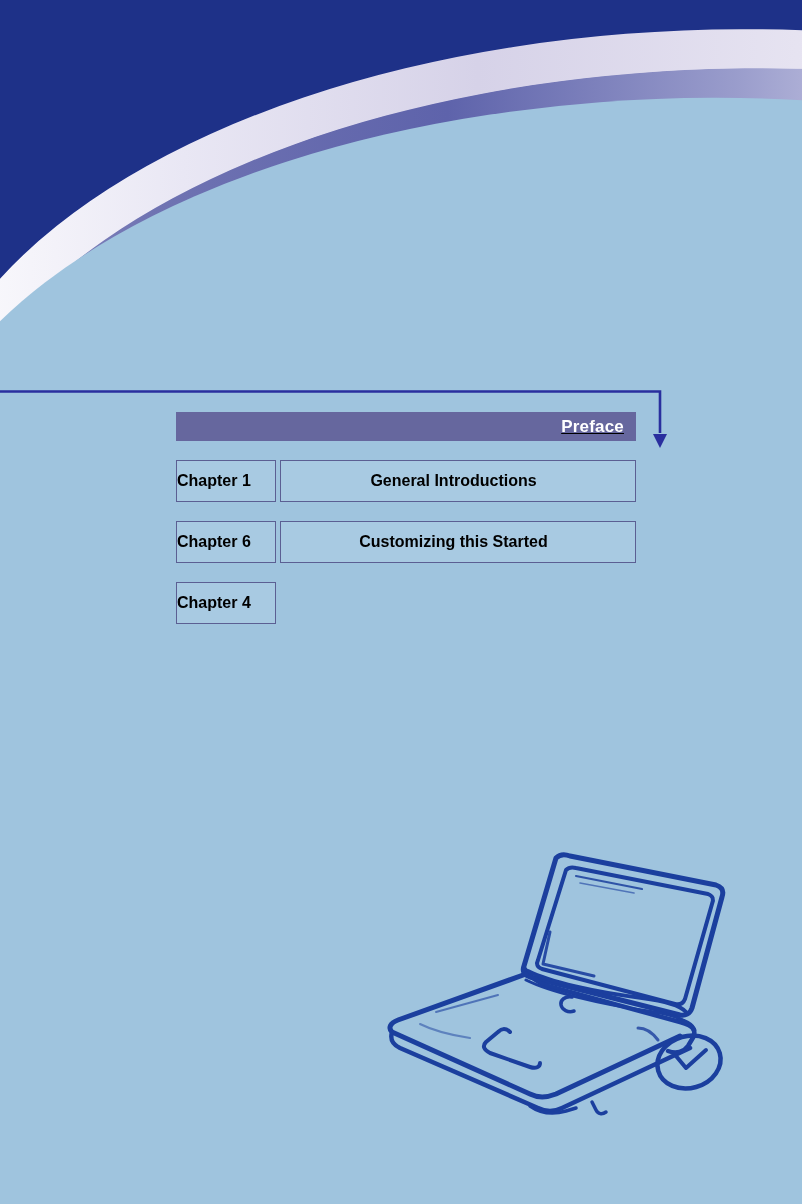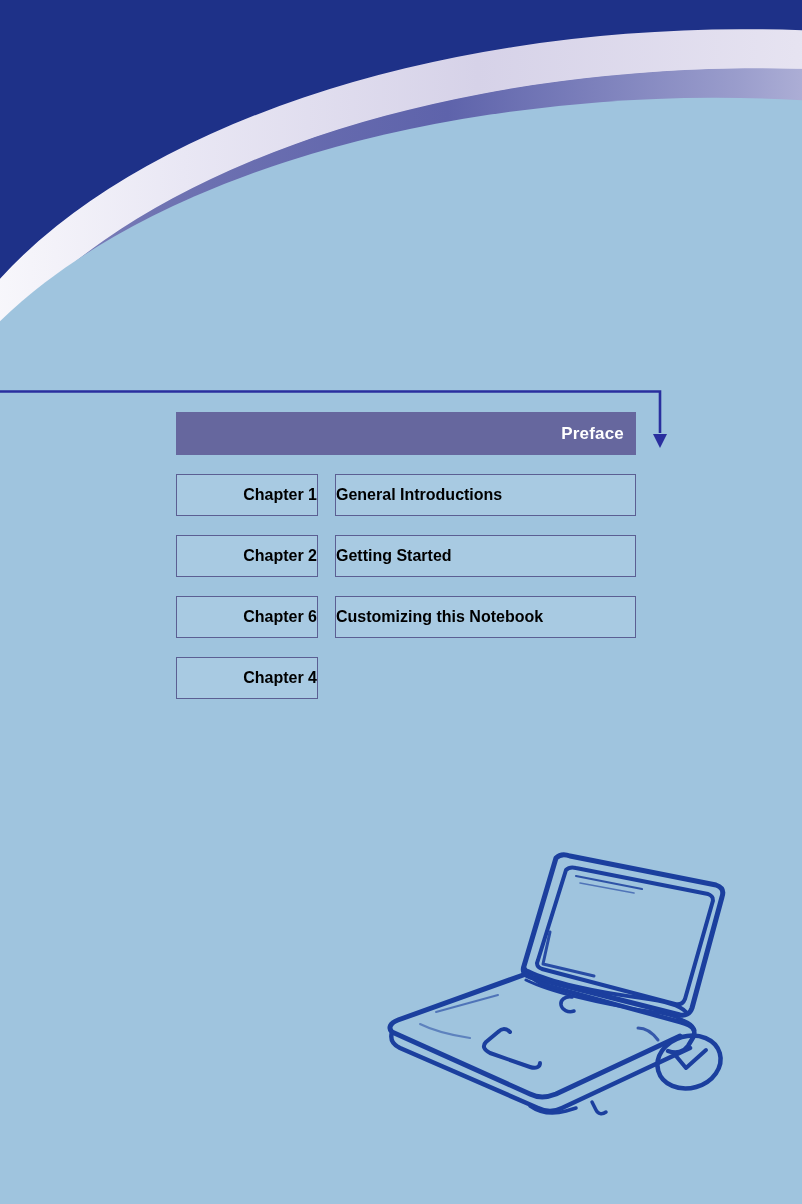--- a/index.html
+++ b/index.html
@@ -50,28 +50,29 @@
 
   
   #toc {
     position: absolute;
     left: 176px;
     top: 412px;
     width: 460px;
   }
 
   .toc-banner {
-    height: 43px;
+    height: 29px;
     background: #66679e;
     display: flex;
     align-items: center;
     justify-content: flex-end;
     padding-right: 12px;
     box-sizing: border-box;
     margin-bottom: 19px;
+    text-decoration: underline;
   }
   .toc-banner-label {
     color: #ffffff;
     font-size: 17px;
     font-weight: bold;
     letter-spacing: 0.2px;
   }
 
   .toc-row {
     display: flex;
@@ -83,27 +84,27 @@
 
   .toc-cell {
     border: 1px solid #5b5f93;
     background: #a8cae2;
     box-sizing: border-box;
     display: flex;
     align-items: center;
     height: 42px;
   }
   .toc-cell-chapter {
-    width: 142px;
-    justify-content: flex-end;
-    margin-right: 17px;
+    width: 100px;
+    justify-content: flex-start;
+    margin-right: 4px;
   }
   .toc-cell-title {
     flex: 1 1 auto;
-    justify-content: flex-start;
+    justify-content: center;
     padding-right: 9px;
   }
   .toc-chapter-label,
   .toc-title-label {
     color: #000000;
     font-size: 16px;
     font-weight: bold;
     white-space: nowrap;
   }
 
@@ -187,35 +188,27 @@
 
     <div class="toc-row">
       <div class="toc-cell toc-cell-chapter">
         <span class="toc-chapter-label">Chapter  1</span>
       </div>
       <div class="toc-cell toc-cell-title">
         <span class="toc-title-label">General Introductions</span>
       </div>
     </div>
 
-    <div class="toc-row">
-      <div class="toc-cell toc-cell-chapter">
-        <span class="toc-chapter-label">Chapter  2</span>
-      </div>
-      <div class="toc-cell toc-cell-title">
-        <span class="toc-title-label">Getting Started</span>
-      </div>
-    </div>
 
     <div class="toc-row">
       <div class="toc-cell toc-cell-chapter">
         <span class="toc-chapter-label">Chapter  6</span>
       </div>
       <div class="toc-cell toc-cell-title">
-        <span class="toc-title-label">Customizing this Notebook</span>
+        <span class="toc-title-label">Customizing this Started</span>
       </div>
     </div>
 
     <div class="toc-row">
       <div class="toc-cell toc-cell-chapter">
         <span class="toc-chapter-label">Chapter  4</span>
       </div>
     </div>
 
   </div>

